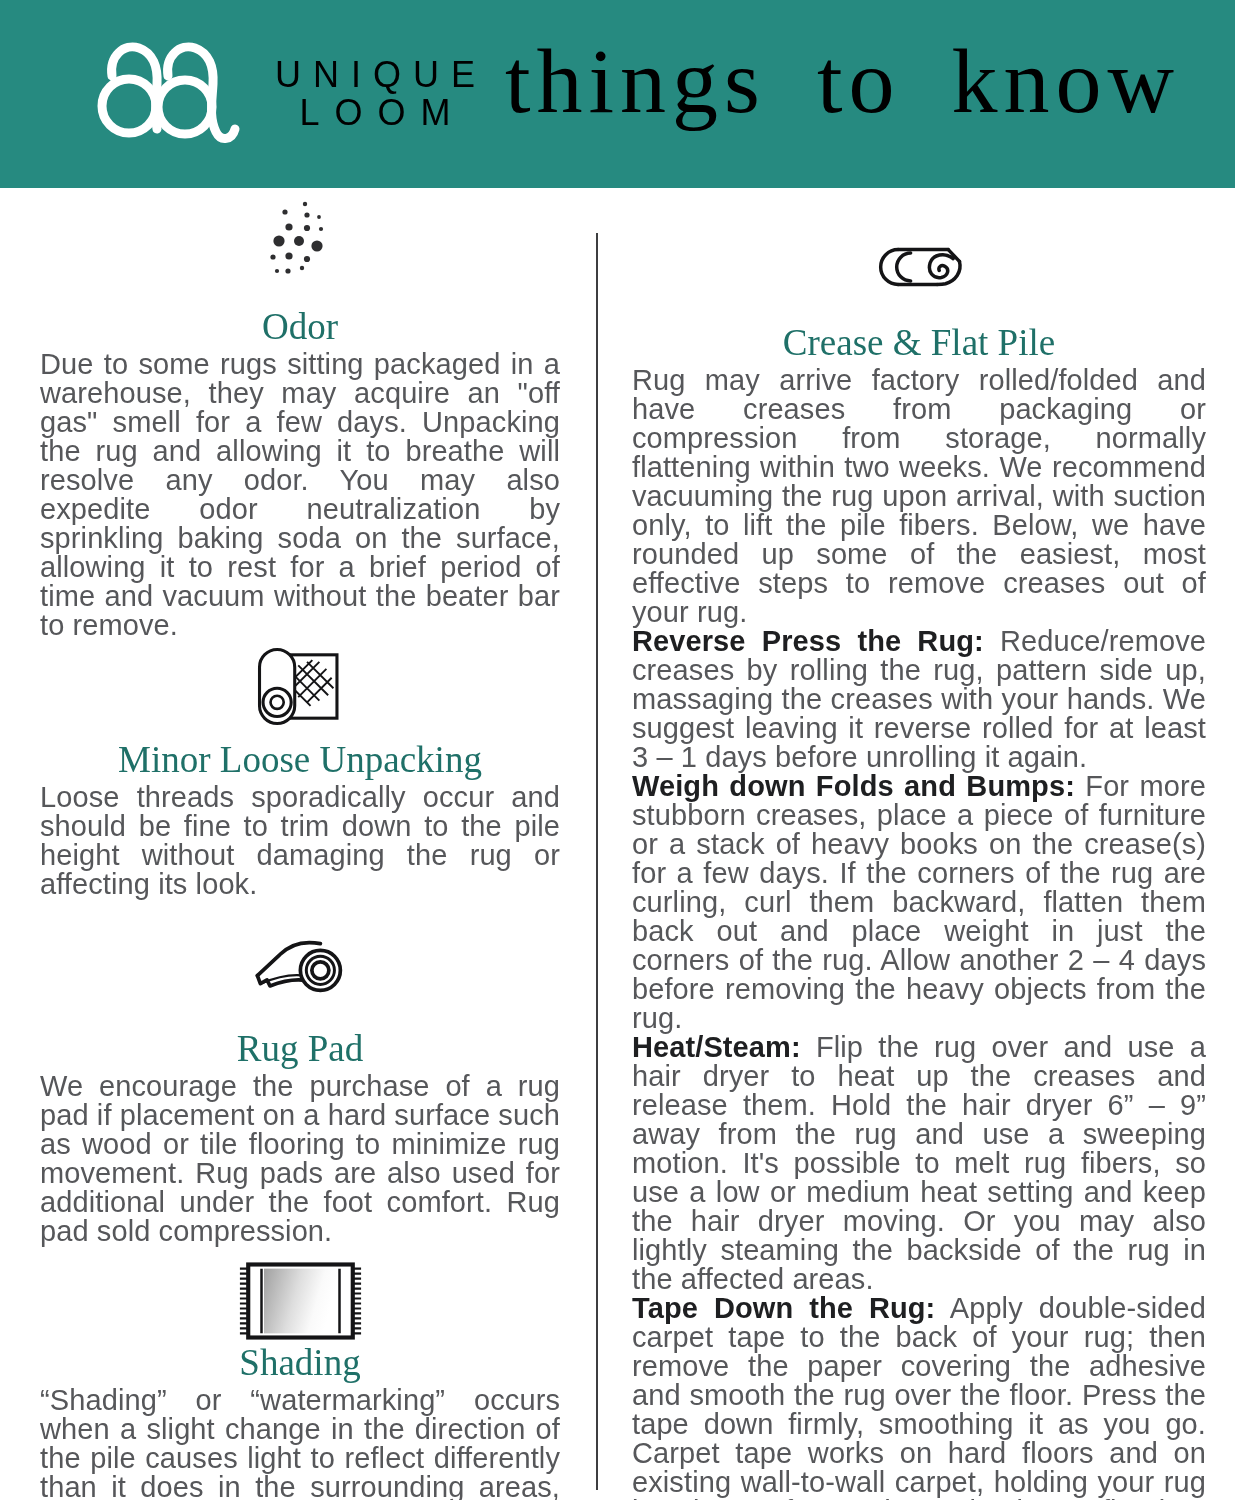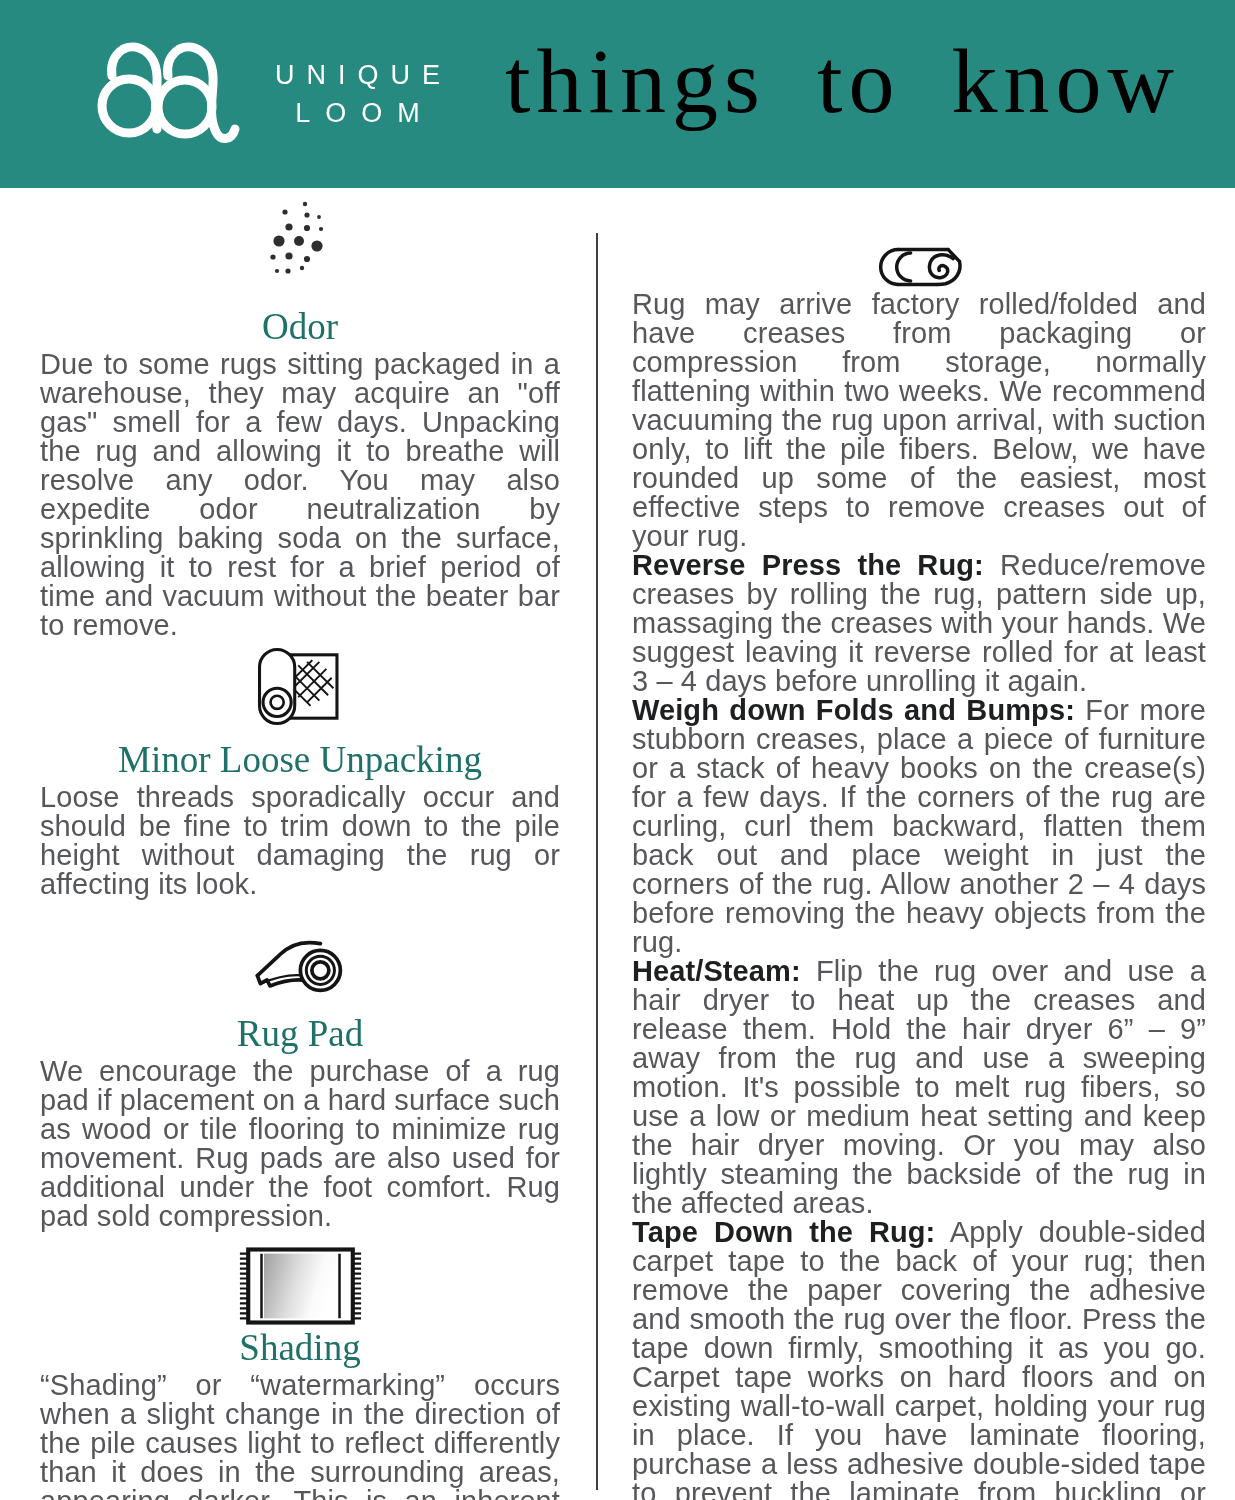--- a/index.html
+++ b/index.html
@@ -16,22 +16,22 @@
     width:1235px;height:188px;
     background:#268a80;
   }
   .logo-group{
     position:absolute;left:95px;top:34px;
     display:flex;align-items:center;
   }
   .logo-mark{display:block;}
   .logo-text{
     margin-left:18px;
-    color:#ffffff;
-    font-size:27px;
+    color:#000000;
+    font-size:36px;
     line-height:38px;
     text-align:center;
   }
   .logo-line1{letter-spacing:12px;text-indent:12px;}
   .logo-line2{letter-spacing:15px;text-indent:15px;}
   .page-title{
     position:absolute;left:505px;top:28px;width:700px;
     color:#000000;
     font-family:"Liberation Serif", serif;
     font-size:92px;
@@ -70,21 +70,21 @@
     text-align:justify;
   }
   p.body b{
     color:#1e1f21;
     font-weight:700;
   }
   
   .mt2{margin-top:2px}.mt6{margin-top:6px}.mt10{margin-top:10px}
   .mt12{margin-top:12px}.mt16{margin-top:16px}
   .mt18{margin-top:18px}.mt20{margin-top:20px}.mt24{margin-top:24px}
-  .mt26{margin-top:11px}.mt28{}.mt30{margin-top:30px}.mt38{margin-top:38px}.mt56{margin-top:56px}
+  .mt26{margin-top:26px}.mt28{}.mt30{margin-top:30px}.mt38{margin-top:38px}.mt56{margin-top:56px}
   svg{display:block;}
 </style>
 </head>
 <body>
 
 <div class="page">
 
   <div class="header">
     <div class="logo-group">
       <svg class="logo-mark" width="150" height="120" viewBox="0 0 150 120">
@@ -188,23 +188,24 @@
           <path d="M40 8 A25 25 0 1 0 40 58"></path>
           <path d="M58 13 A20 20 0 1 0 58 53"></path>
           <path d="M40 8 H112"></path>
           <path d="M40 58 H96"></path>
           <path d="M112 8 L128 25"></path>
           <path d="M128 25 C132 40 122 53 108 57 C104 58 100 58 96 58"></path>
           <path d="M119 21 C107 11 90 15 86 27 C82 40 90 50 102 48 C112 46 114 36 107 32 C102 29 97 33 99 38"></path>
         </g>
       </svg>
     </div>
+    <h2 class="mt30">Crease &amp; Flat Pile</h2>
     <p class="body mt12">Rug may arrive factory rolled/folded and have creases from packaging or compression from storage, normally flattening within two weeks. We recommend vacuuming the rug upon arrival, with suction only, to lift the pile fibers. Below, we have rounded up some of the easiest, most effective steps to remove creases out of your rug.</p>
 
-    <p class="body mt20"><b>Reverse Press the Rug:</b> <span>Reduce/remove creases by rolling the rug, pattern side up, massaging the creases with your hands. We suggest leaving it reverse rolled for at least 3 – 4 days before unrolling it again.</span></p>
+    <p class="body mt20"><b>Reverse Press the Rug:</b> <span>Reduce/remove creases by rolling the rug, pattern side up, massaging the creases with your hands. We suggest leaving it reverse rolled for at least 3 – 1 days before unrolling it again.</span></p>
 
     <p class="body mt18"><b>Weigh down Folds and Bumps:</b> <span>For more stubborn creases, place a piece of furniture or a stack of heavy books on the crease(s) for a few days. If the corners of the rug are curling, curl them backward, flatten them back out and place weight in just the corners of the rug. Allow another 2 – 4 days before removing the heavy objects from the rug.</span></p>
 
     <p class="body mt24"><b>Heat/Steam:</b> <span>Flip the rug over and use a hair dryer to heat up the creases and release them. Hold the hair dryer 6” – 9” away from the rug and use a sweeping motion. It's possible to melt rug fibers, so use a low or medium heat setting and keep the hair dryer moving. Or you may also lightly steaming the backside of the rug in the affected areas.</span></p>
 
     <p class="body mt26"><b>Tape Down the Rug:</b> <span>Apply double-sided carpet tape to the back of your rug; then remove the paper covering the adhesive and smooth the rug over the floor. Press the tape down firmly, smoothing it as you go. Carpet tape works on hard floors and on existing wall-to-wall carpet, holding your rug in place. If you have laminate flooring, purchase a less adhesive double-sided tape to prevent the laminate from buckling or otherwise being damaged.</span></p>
 
   </div>
 
 </div>

